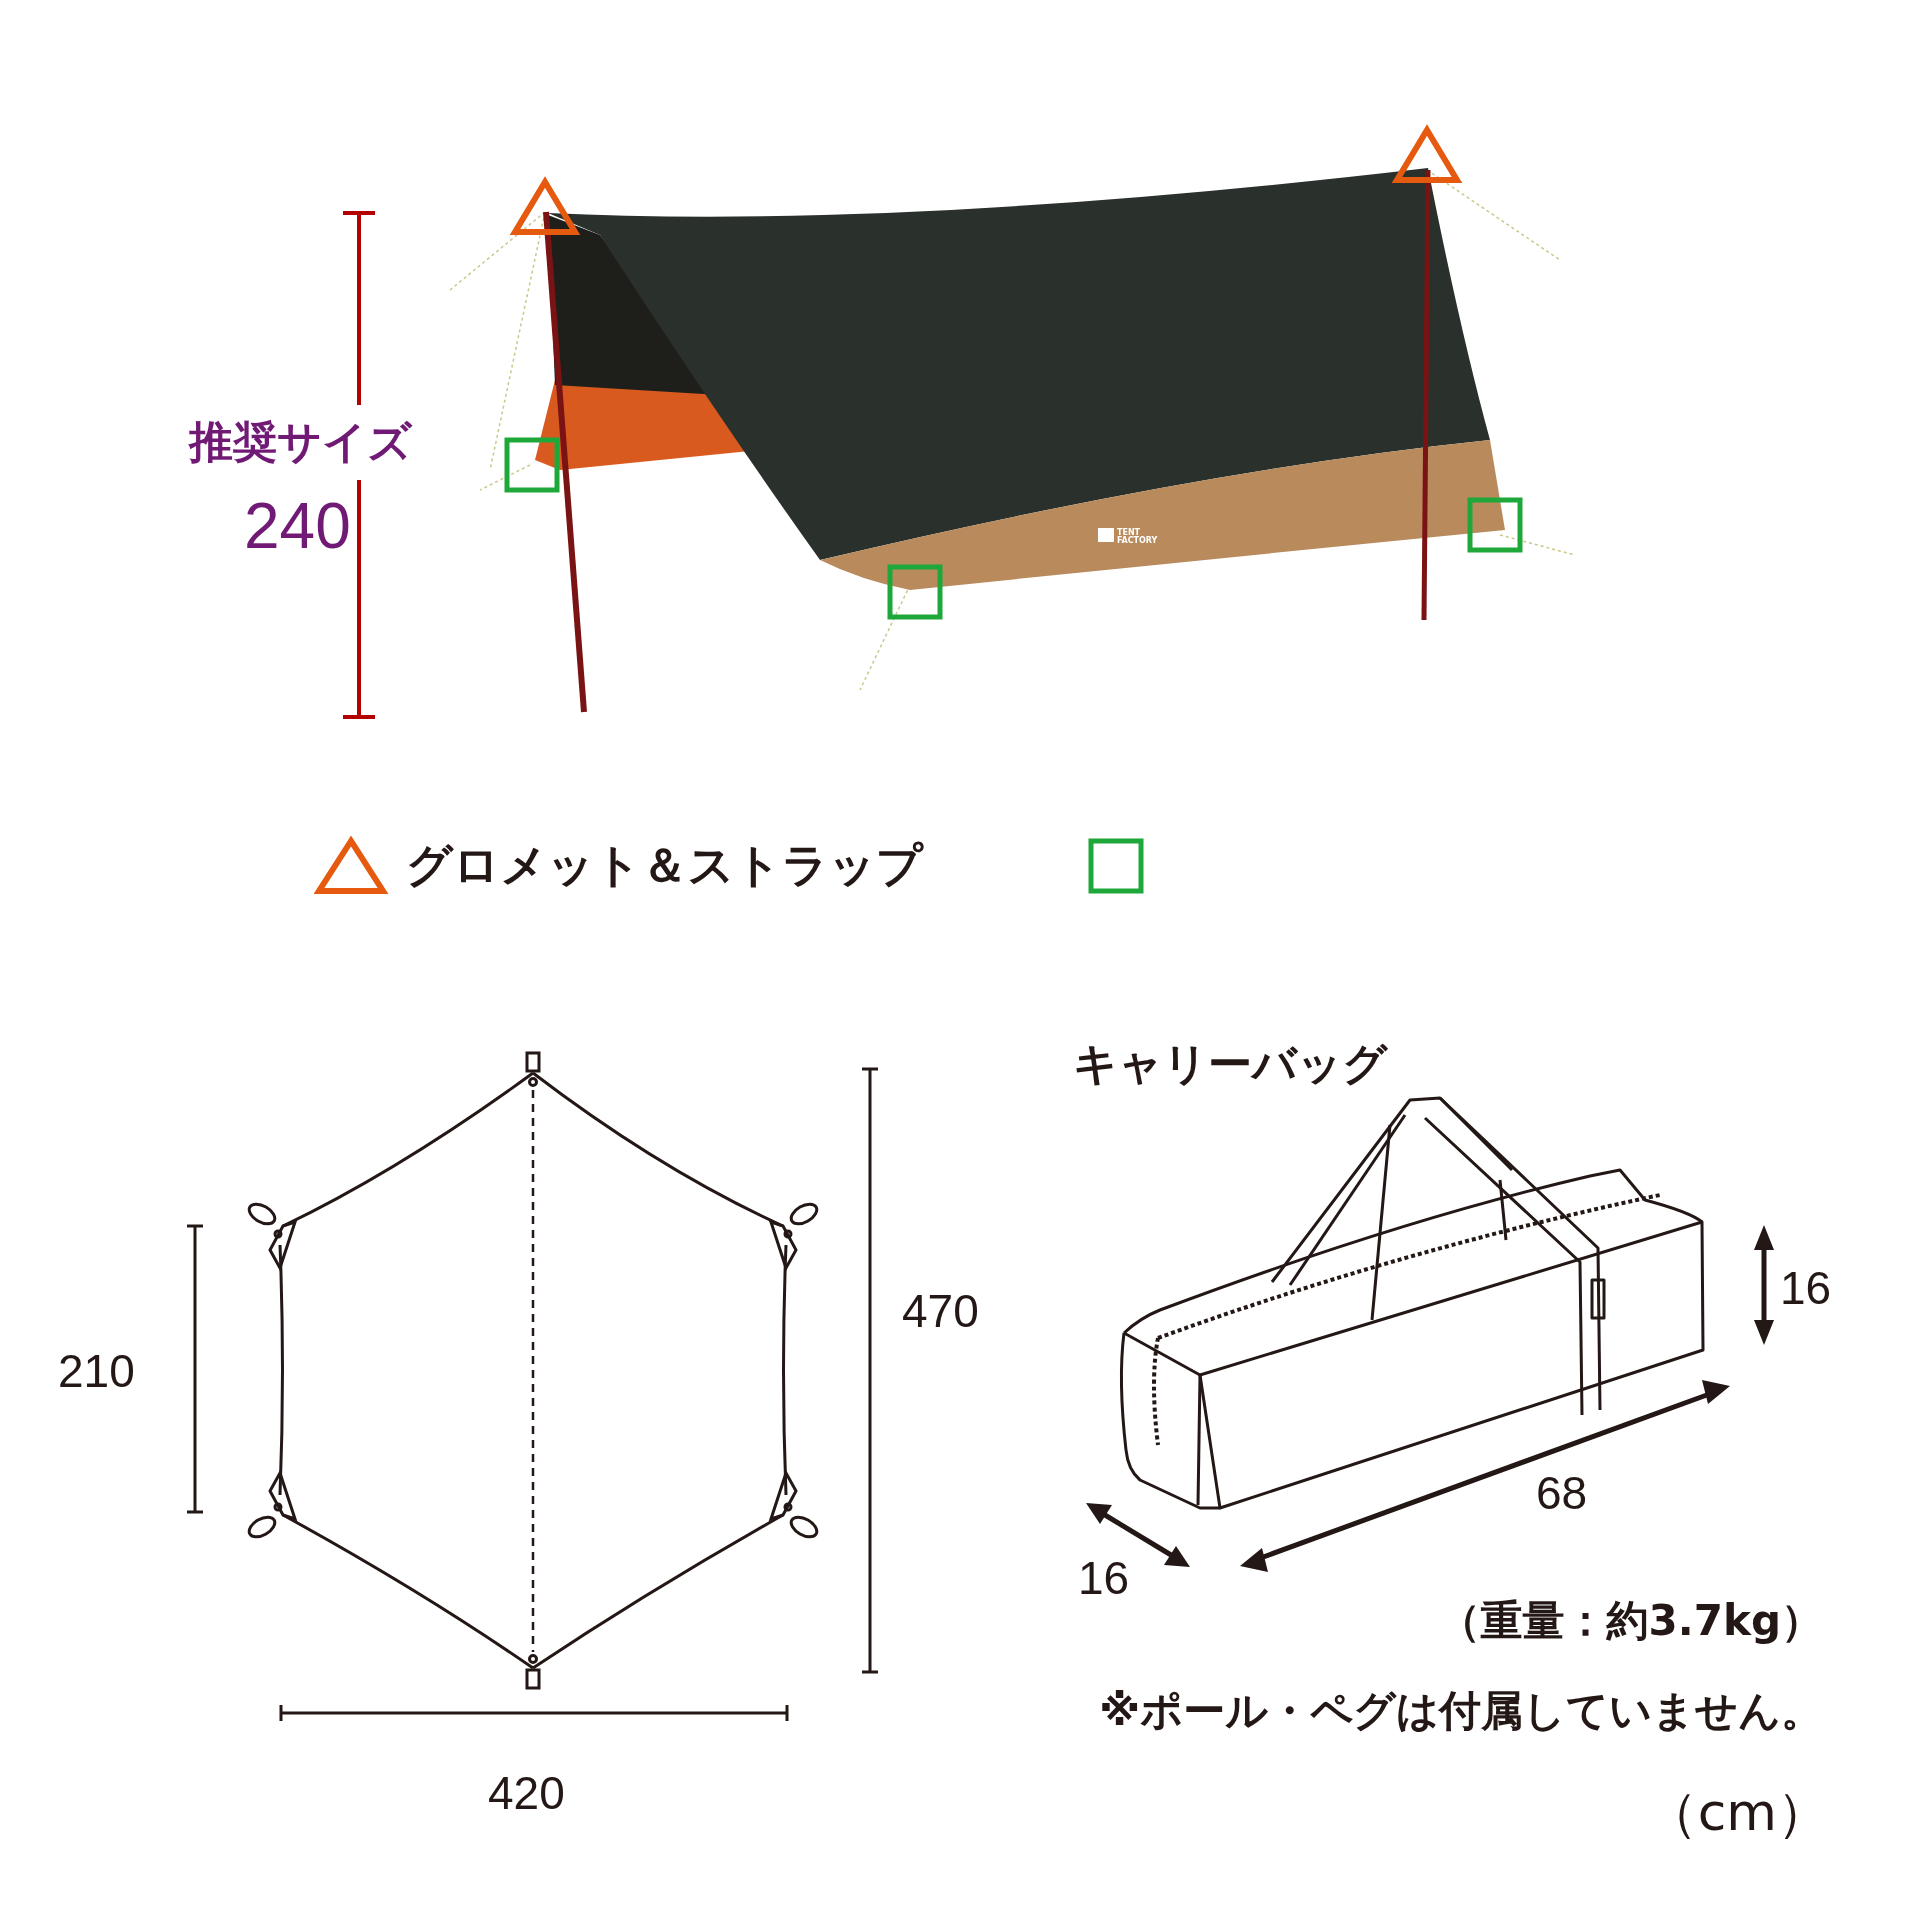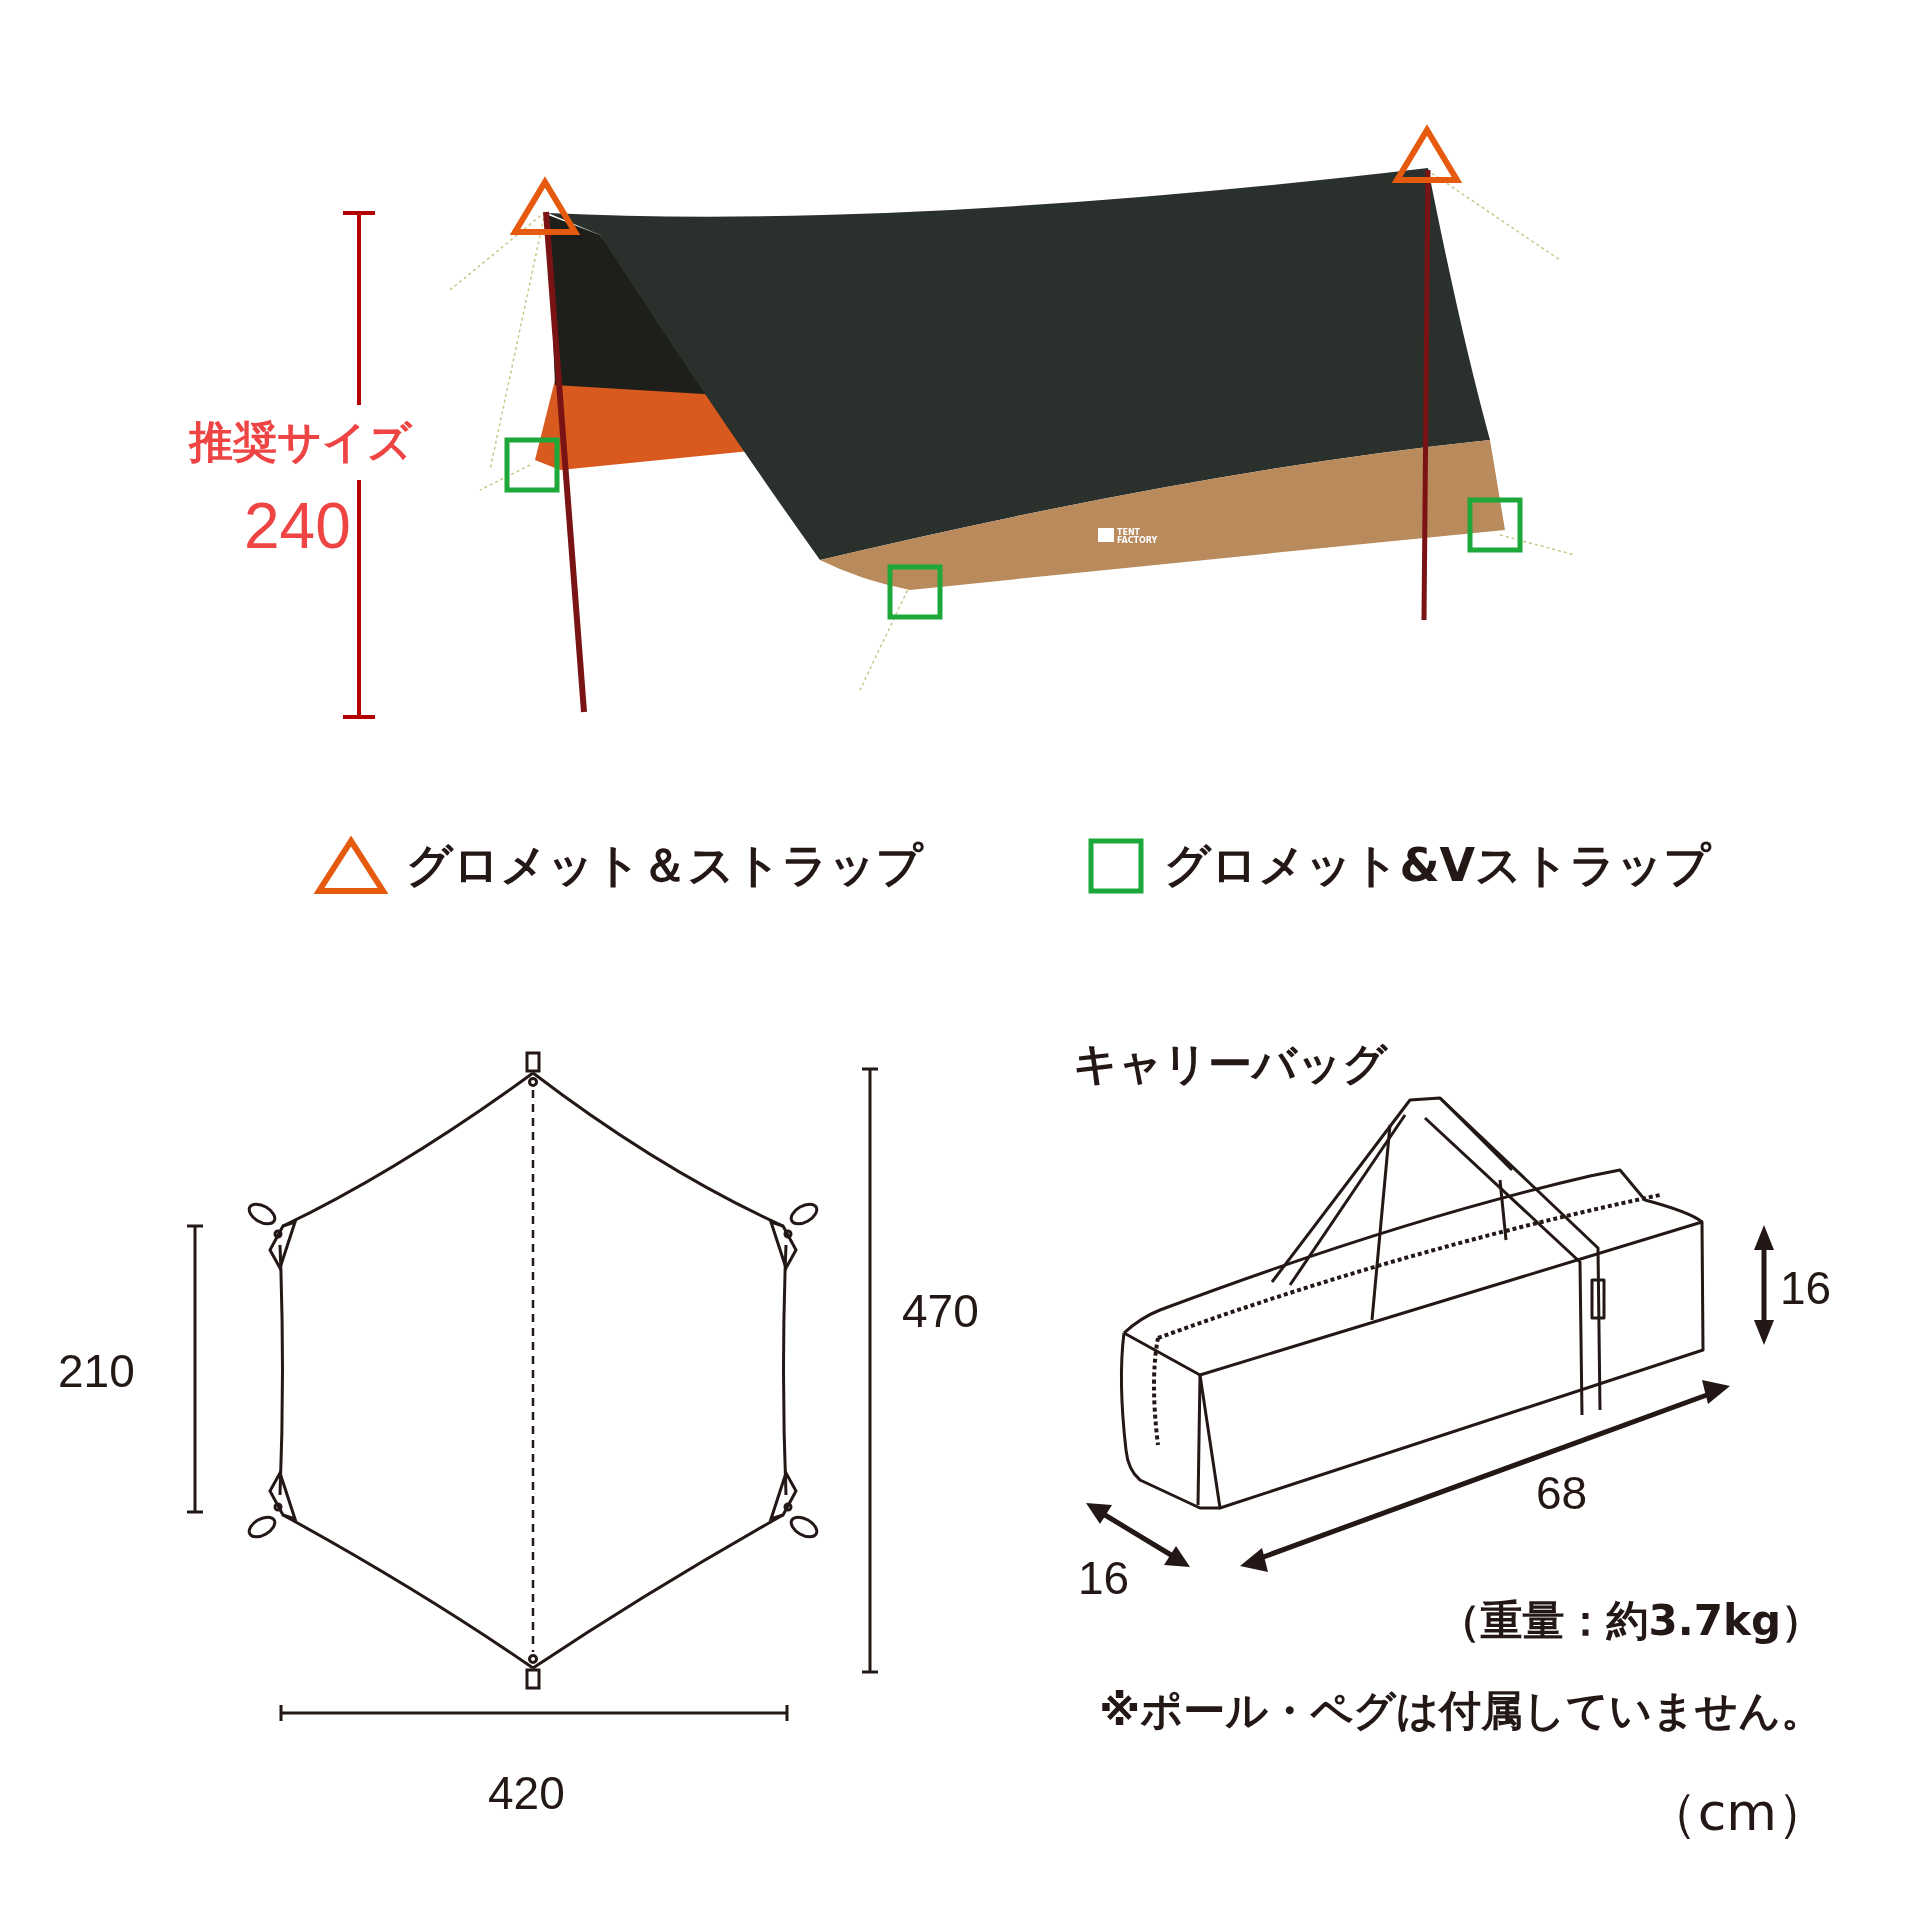--- a/index.html
+++ b/index.html
@@ -1,20 +1,20 @@
 <!DOCTYPE html>
 <html><head>
 <meta charset="utf-8">
 <style>
   html, body { margin:0; padding:0; background:#ffffff; }
   body { width:1919px; height:1920px; position:relative; overflow:hidden;
          font-family:"DejaVu Sans","Liberation Sans",sans-serif; color:#231815; }
   .abs { position:absolute; }
   svg { position:absolute; left:0; top:0; }
-  .red-label { color:#ef4444; font-weight:bold; }
+  .red-label { color:#701a75; font-weight:bold; }
   .label { white-space:nowrap; line-height:1; }
   .legend-text { font-size:46px; font-weight:bold; color:#231815; }
   .dim { font-size:46px; color:#231815; font-family:"Liberation Sans",sans-serif; }
   .note { font-size:42px; font-weight:bold; color:#231815;text-align:right; }
 </style>
 </head>
 <body>
 
 <svg width="1919" height="800" viewBox="0 0 1919 800">
 
@@ -65,21 +65,20 @@
 
 <div class="abs" style="left:16px; top:830px; width:1919px; height:70px;">
   <svg style="left:298px; top:6px;" width="74" height="60" viewBox="0 0 74 60">
     <polygon points="37,5 5,55 69,55" fill="none" stroke="#e65a0f" stroke-width="6"></polygon>
   </svg>
   <div class="abs label legend-text" style="left:390px; top:12px;">グロメット＆ストラップ</div>
 
   <svg style="left:1072px; top:8px;" width="56" height="56" viewBox="0 0 56 56">
     <rect x="3" y="3" width="50" height="50" fill="none" stroke="#1fa83a" stroke-width="5"></rect>
   </svg>
-  <div class="abs label legend-text" style="left:1148px; top:12px;">グロメット&amp;Vストラップ</div>
 </div>
 
 <svg width="1919" height="1920" viewBox="0 0 1919 1920" style="pointer-events:none;">
   <g stroke="#231815" stroke-width="3" fill="none">
 
     <rect x="527" y="1053" width="12" height="18"></rect>
     <circle cx="533" cy="1082" r="3.5"></circle>
 
     <rect x="527" y="1670" width="12" height="18"></rect>
     <circle cx="533" cy="1659" r="3.5"></circle>

